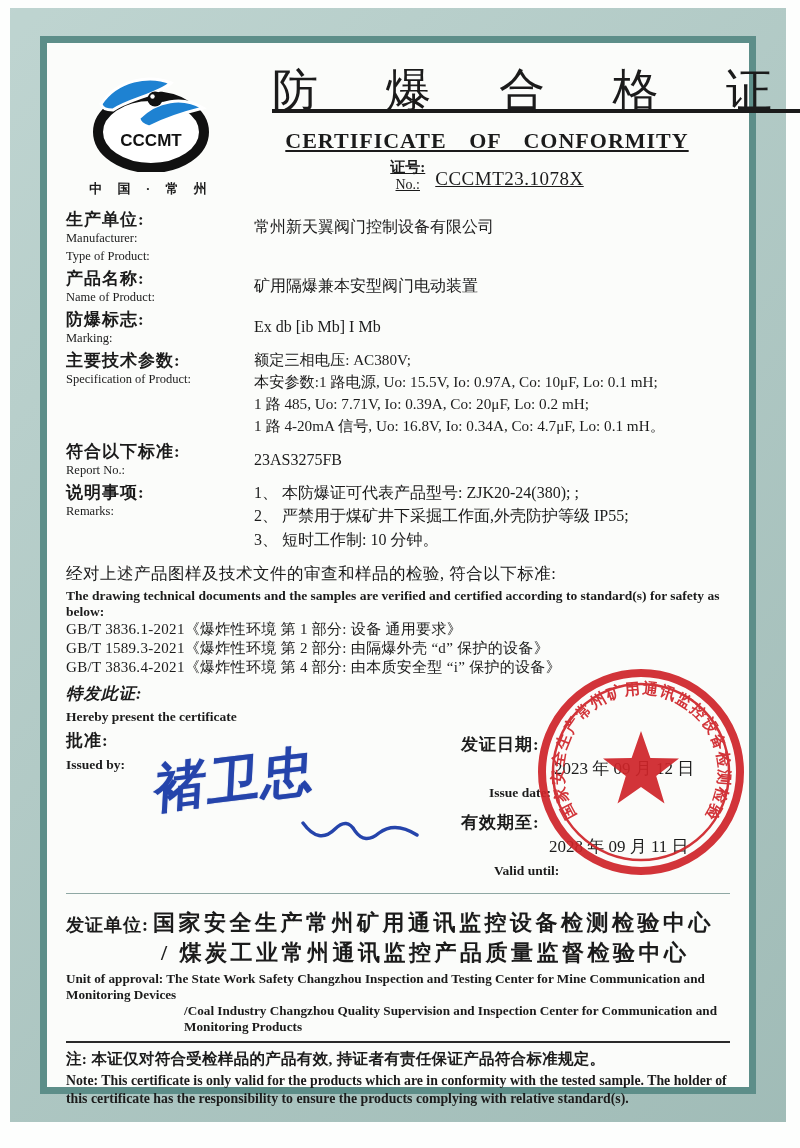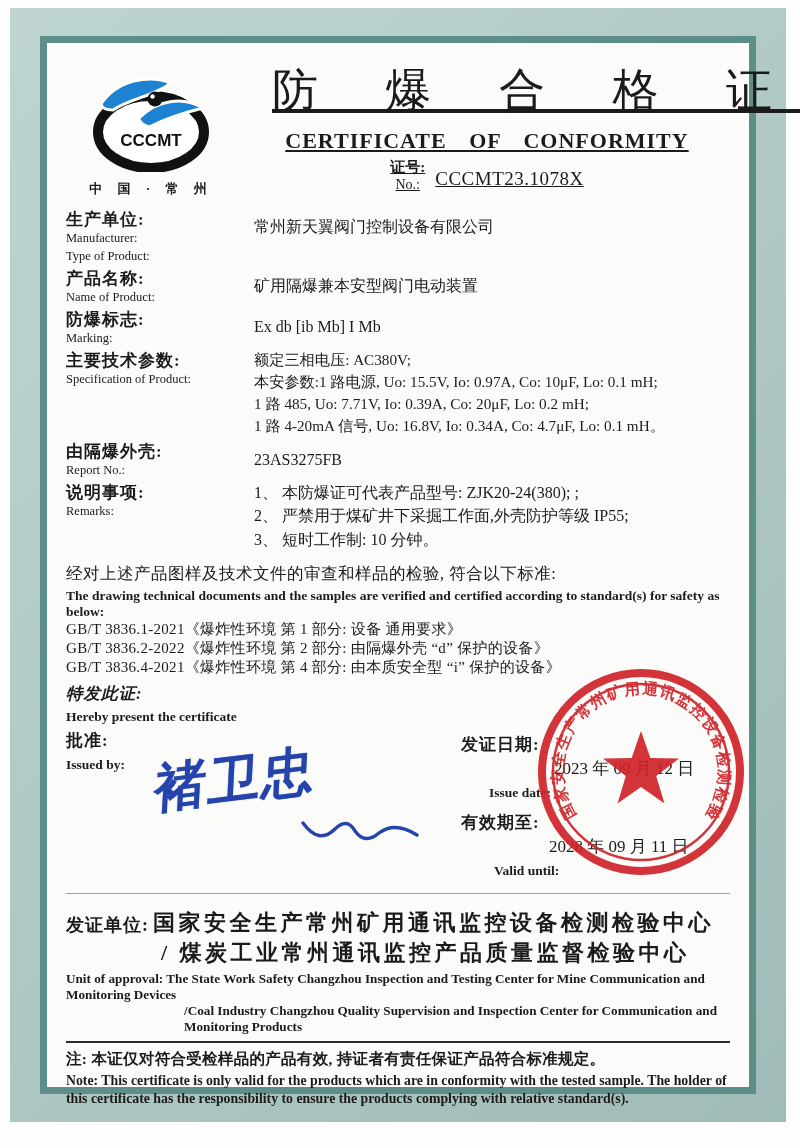--- a/index.html
+++ b/index.html
@@ -169,21 +169,21 @@
         <div class="fvalue small">
           <div class="vline">额定三相电压: AC380V;</div>
           <div class="vline">本安参数:1 路电源, Uo: 15.5V, Io: 0.97A, Co: 10μF, Lo: 0.1 mH;</div>
           <div class="vline">1 路 485, Uo: 7.71V, Io: 0.39A, Co: 20μF, Lo: 0.2 mH;</div>
           <div class="vline">1 路 4-20mA 信号, Uo: 16.8V, Io: 0.34A, Co: 4.7μF, Lo: 0.1 mH。</div>
         </div>
       </div>
 
       <div class="fieldrow">
         <div class="flabel">
-            <div class="cn">由隔爆外壳:</div>
+            <div class="cn">符合以下标准:</div>
           <div class="en">Report No.:</div>
           </div>
         <div class="fvalue">
             <div class="vline">23AS3275FB</div>
           </div>
       </div>
 
       <div class="fieldrow">
         <div class="flabel">
             <div class="cn">说明事项:</div>
@@ -194,21 +194,21 @@
           <div class="vline">2、 严禁用于煤矿井下采掘工作面,外壳防护等级 IP55;</div>
           <div class="vline">3、 短时工作制: 10 分钟。</div>
         </div>
       </div>
     </div>
 
     <div class="standards">
       <div class="std-intro-cn">经对上述产品图样及技术文件的审查和样品的检验, 符合以下标准:</div>
       <div class="std-intro-en">The drawing technical documents and the samples are verified and certified according to standard(s) for safety as below:</div>
       <div class="std-line">GB/T 3836.1-2021《爆炸性环境 第 1 部分: 设备 通用要求》</div>
-      <div class="std-line">GB/T 3836.2-2022《爆炸性环境 第 2 部分: 由隔爆外壳 “d” 保护的设备》</div>
+      <div class="std-line">GB/T 1589.3-2021《爆炸性环境 第 2 部分: 由隔爆外壳 “d” 保护的设备》</div>
       <div class="std-line">GB/T 3836.4-2021《爆炸性环境 第 4 部分: 由本质安全型 “i” 保护的设备》</div>
       <div class="std-issue-cn">特发此证:</div>
       <div class="std-issue-en">Hereby present the certificate</div>
     </div>
 
     <div class="approval">
       <div class="approve-cn">批准:</div>
       <div class="approve-en">Issued by:</div>
 
       <div class="signature">褚卫忠</div>

